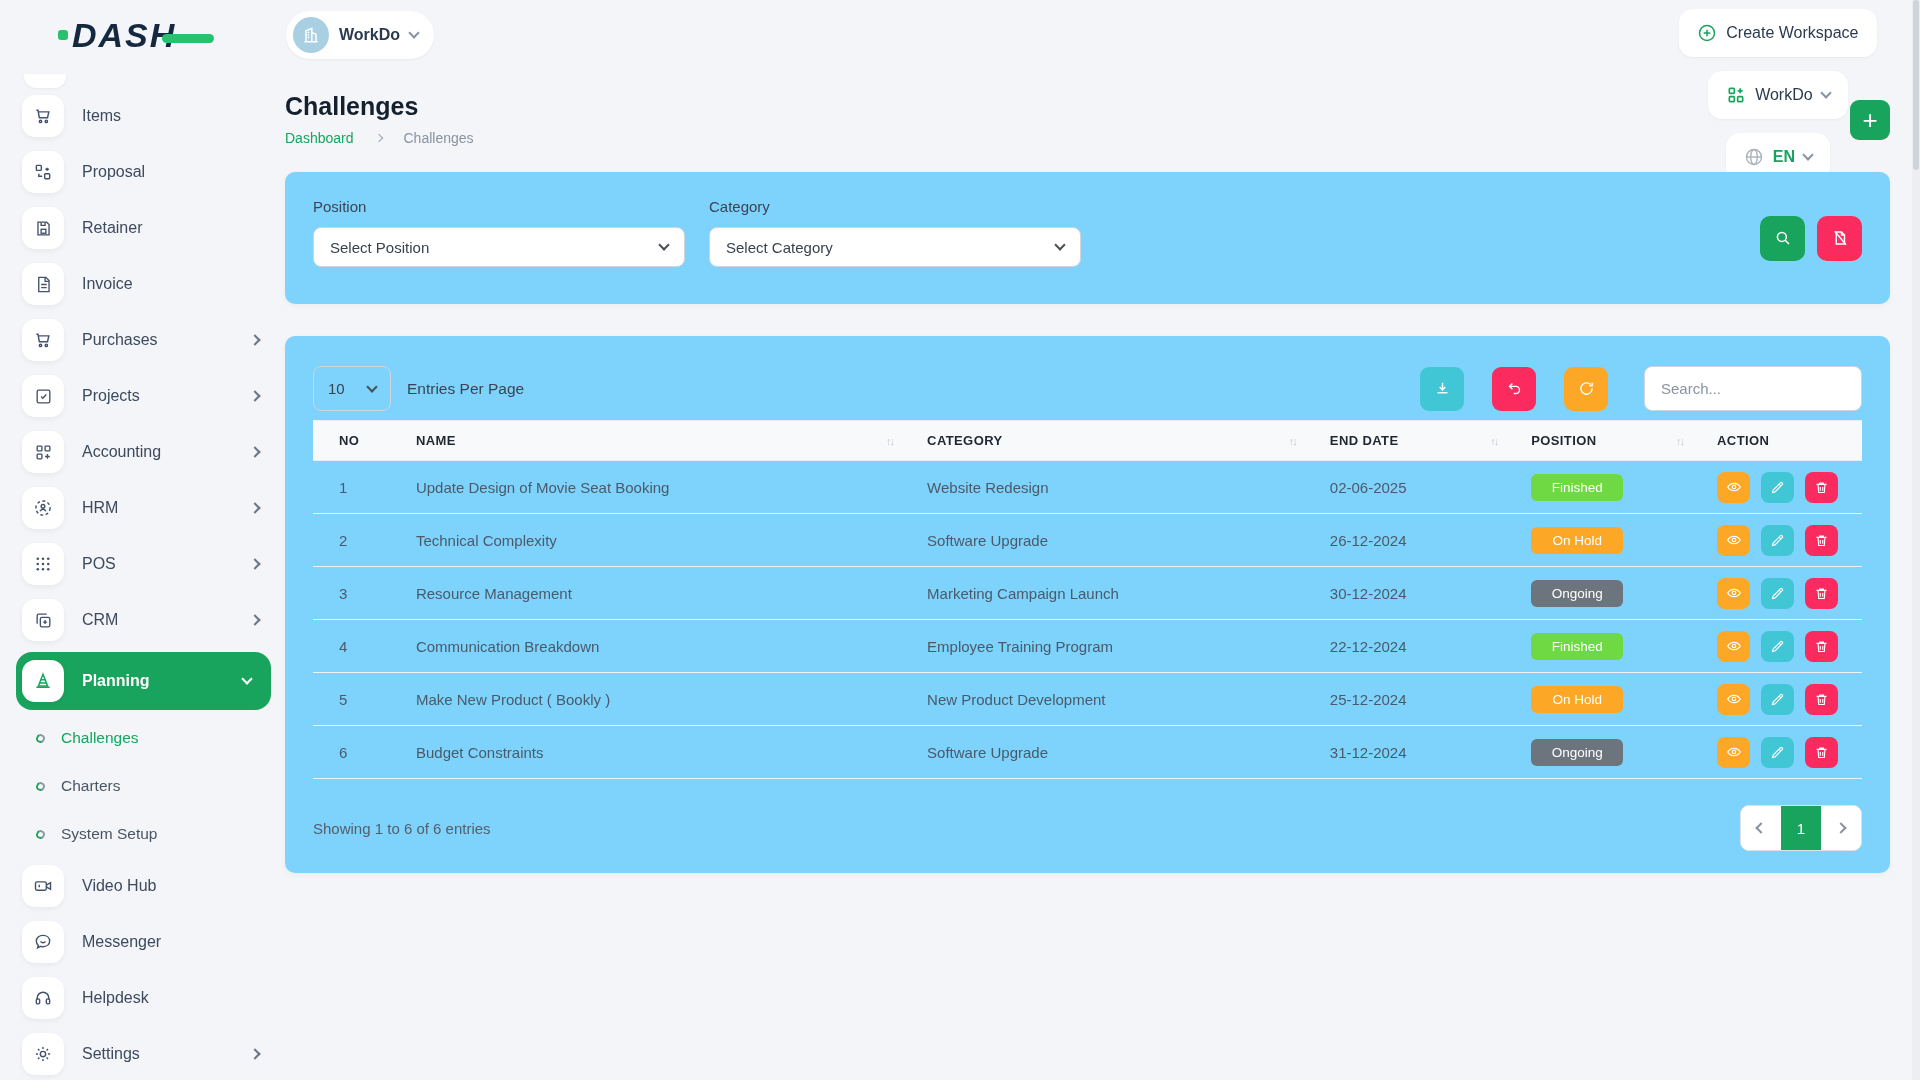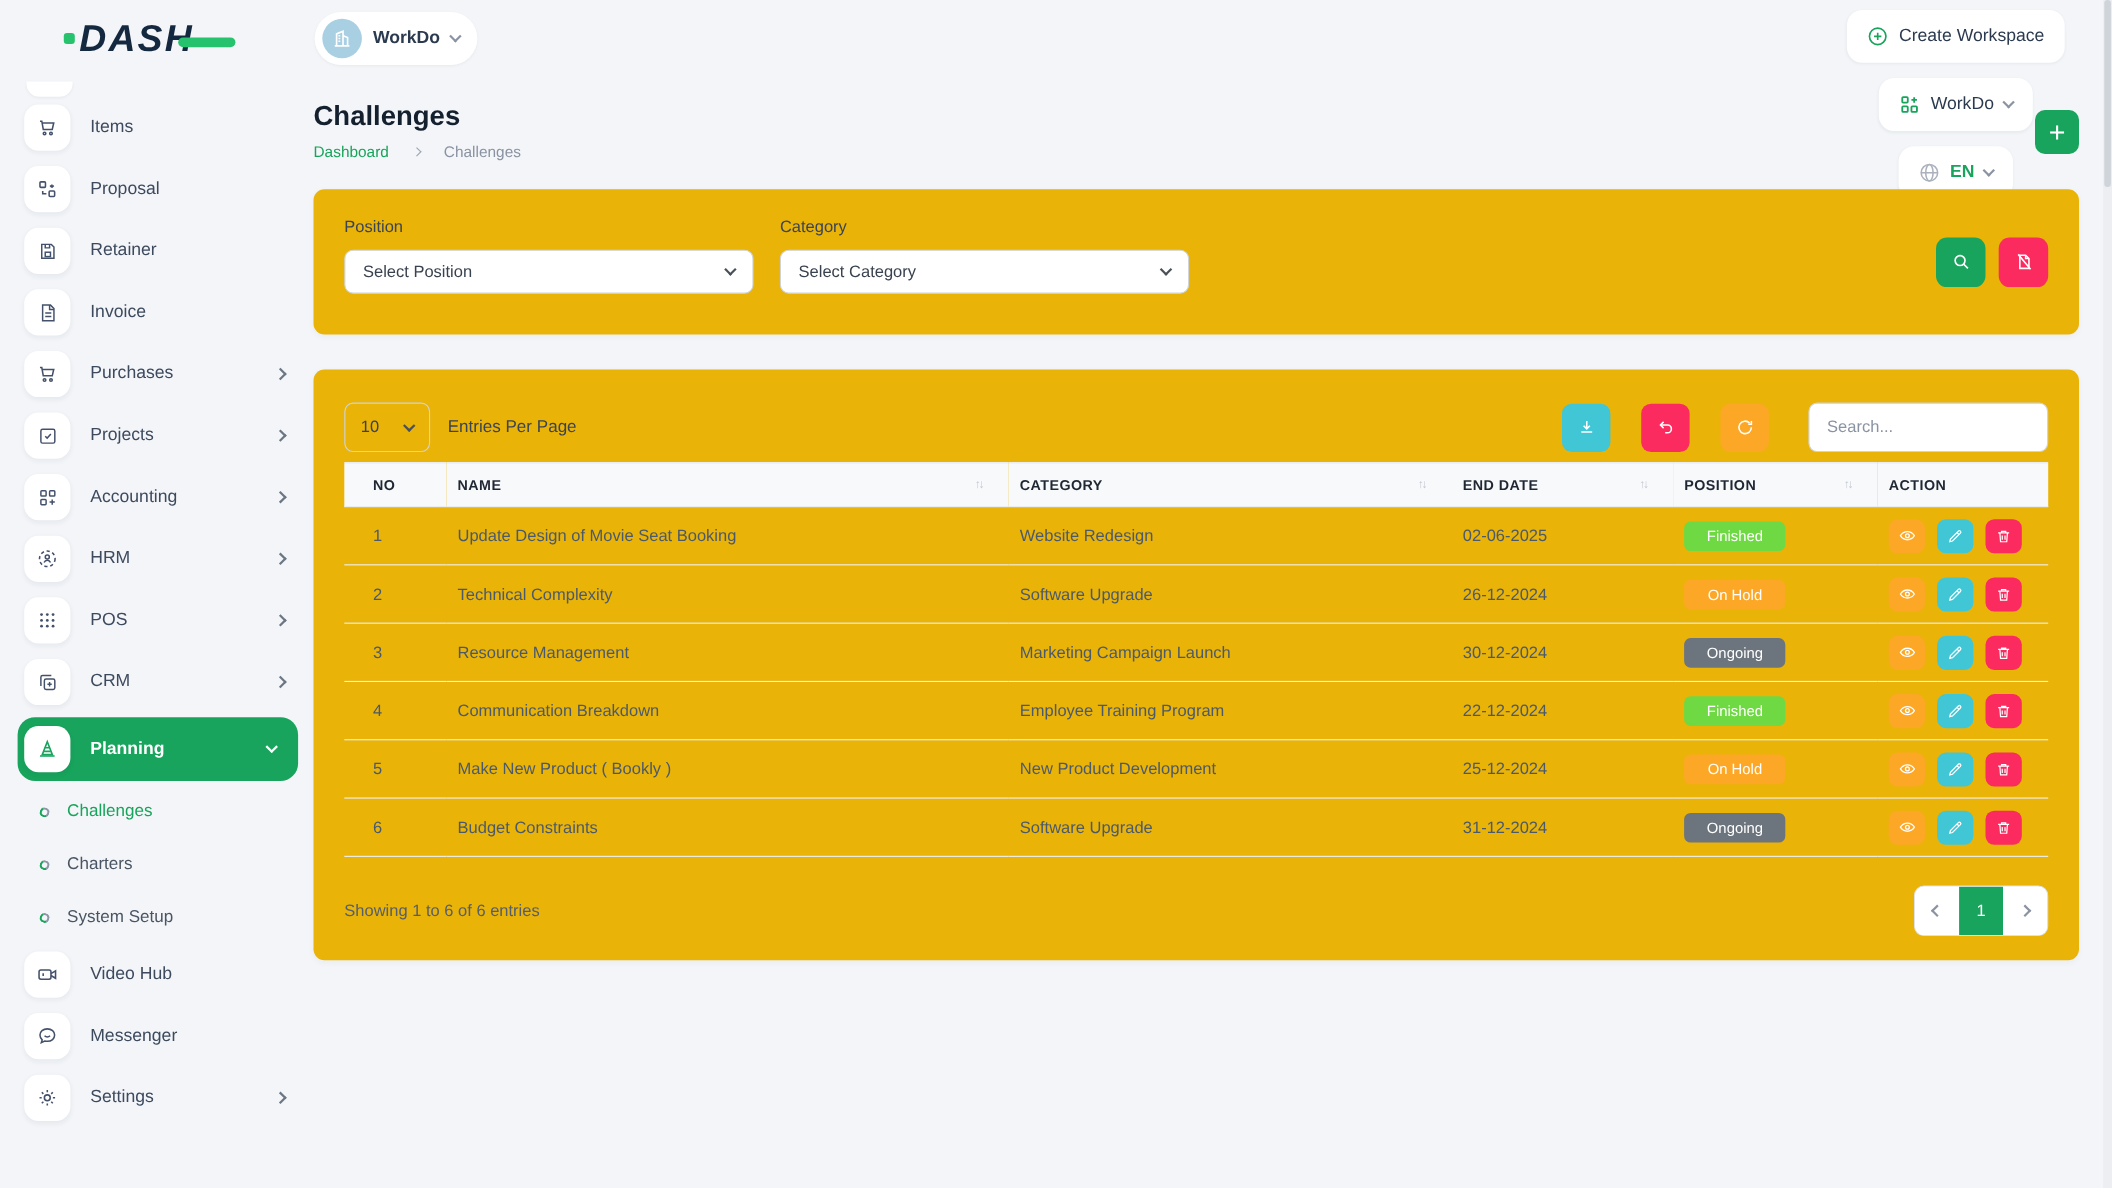--- a/index.html
+++ b/index.html
@@ -45,21 +45,21 @@
 
   .main { flex:1; padding:0 30px 0 0; }
   .page-head { display:flex; align-items:flex-start; margin-top:22px; }
   .page-title { font-size:25px; font-weight:700; color:#15202e; }
   .breadcrumb { display:flex; align-items:center; gap:22px; margin-top:9px; font-size:14px; }
   .crumb-link { color:#18a45c; cursor:pointer; }
   .crumb-sep { width:6px; height:6px; border-right:1.6px solid #9aa3b0; border-bottom:1.6px solid #9aa3b0; transform:rotate(-45deg); }
   .crumb-current { color:#8a93a2; }
   .btn-add { margin-left:auto; width:40px; height:40px; border-radius:9px; background:#18a45c; border:none; color:#fff; font-size:26px; line-height:38px; cursor:pointer; margin-top:8px; }
 
-  .card { background:#eab308; border-radius:10px; box-shadow:0 2px 6px rgba(20,40,60,.04); }
+  .card { background:#7dd3fc; border-radius:10px; box-shadow:0 2px 6px rgba(20,40,60,.04); }
   .filter-card { margin-top:26px; padding:26px 28px; display:flex; align-items:flex-start; gap:24px; height:132px; }
   .filter-group { width:372px; }
   .filter-label { font-size:15px; color:#3b4453; margin-bottom:12px; }
   .select { height:40px; border:1px solid #ced4da; border-radius:8px; display:flex; align-items:center; justify-content:space-between; padding:0 16px; font-size:15px; color:#39424f; cursor:pointer; background:#fff; }
   .select .chev { color:#495057; }
   .filter-actions { margin-left:auto; align-self:center; display:flex; gap:12px; }
   .sq-btn { width:45px; height:45px; border-radius:10px; border:none; display:flex; align-items:center; justify-content:center; cursor:pointer; color:#fff; }
   .sq-btn.green { background:#18a45c; }
   .sq-btn.pink { background:#fb2b5f; }
 
@@ -340,20 +340,30 @@
       <div class="nav-item">
         <span class="icon-tile">
           <svg width="20" height="20" viewBox="0 0 24 24" fill="none" stroke="currentColor" stroke-width="1.7">
               <path d="M12 4c4.7 0 8 2.9 8 6.8s-3.3 6.8-8 6.8c-1 0-1.9-.13-2.8-.4L5.5 19l.9-2.9C5 14.9 4 13 4 10.8 4 6.9 7.3 4 12 4z"></path>
               <path d="M9 11.5c.8.8 2 1.3 3 1.3s2.2-.5 3-1.3"></path>
             </svg>
         </span>
         <span class="nav-label">Messenger</span>
       </div>
 
+      <div class="nav-item">
+        <span class="icon-tile">
+          <svg width="20" height="20" viewBox="0 0 24 24" fill="none" stroke="currentColor" stroke-width="1.7">
+              <path d="M5 14v-2a7 7 0 0 1 14 0v2"></path>
+              <rect x="4" y="13" width="4" height="6" rx="1.6"></rect>
+              <rect x="16" y="13" width="4" height="6" rx="1.6"></rect>
+            </svg>
+        </span>
+        <span class="nav-label">Helpdesk</span>
+      </div>
 
       <div class="nav-item">
         <span class="icon-tile">
           <svg width="20" height="20" viewBox="0 0 24 24" fill="none" stroke="currentColor" stroke-width="1.7">
               <circle cx="12" cy="12" r="3.2"></circle>
               <path d="M12 3.5v2.4M12 18.1v2.4M3.5 12h2.4M18.1 12h2.4M6 6l1.7 1.7M16.3 16.3L18 18M18 6l-1.7 1.7M7.7 16.3L6 18"></path>
             </svg>
         </span>
         <span class="nav-label">Settings</span>
         <span class="chev right"></span>

